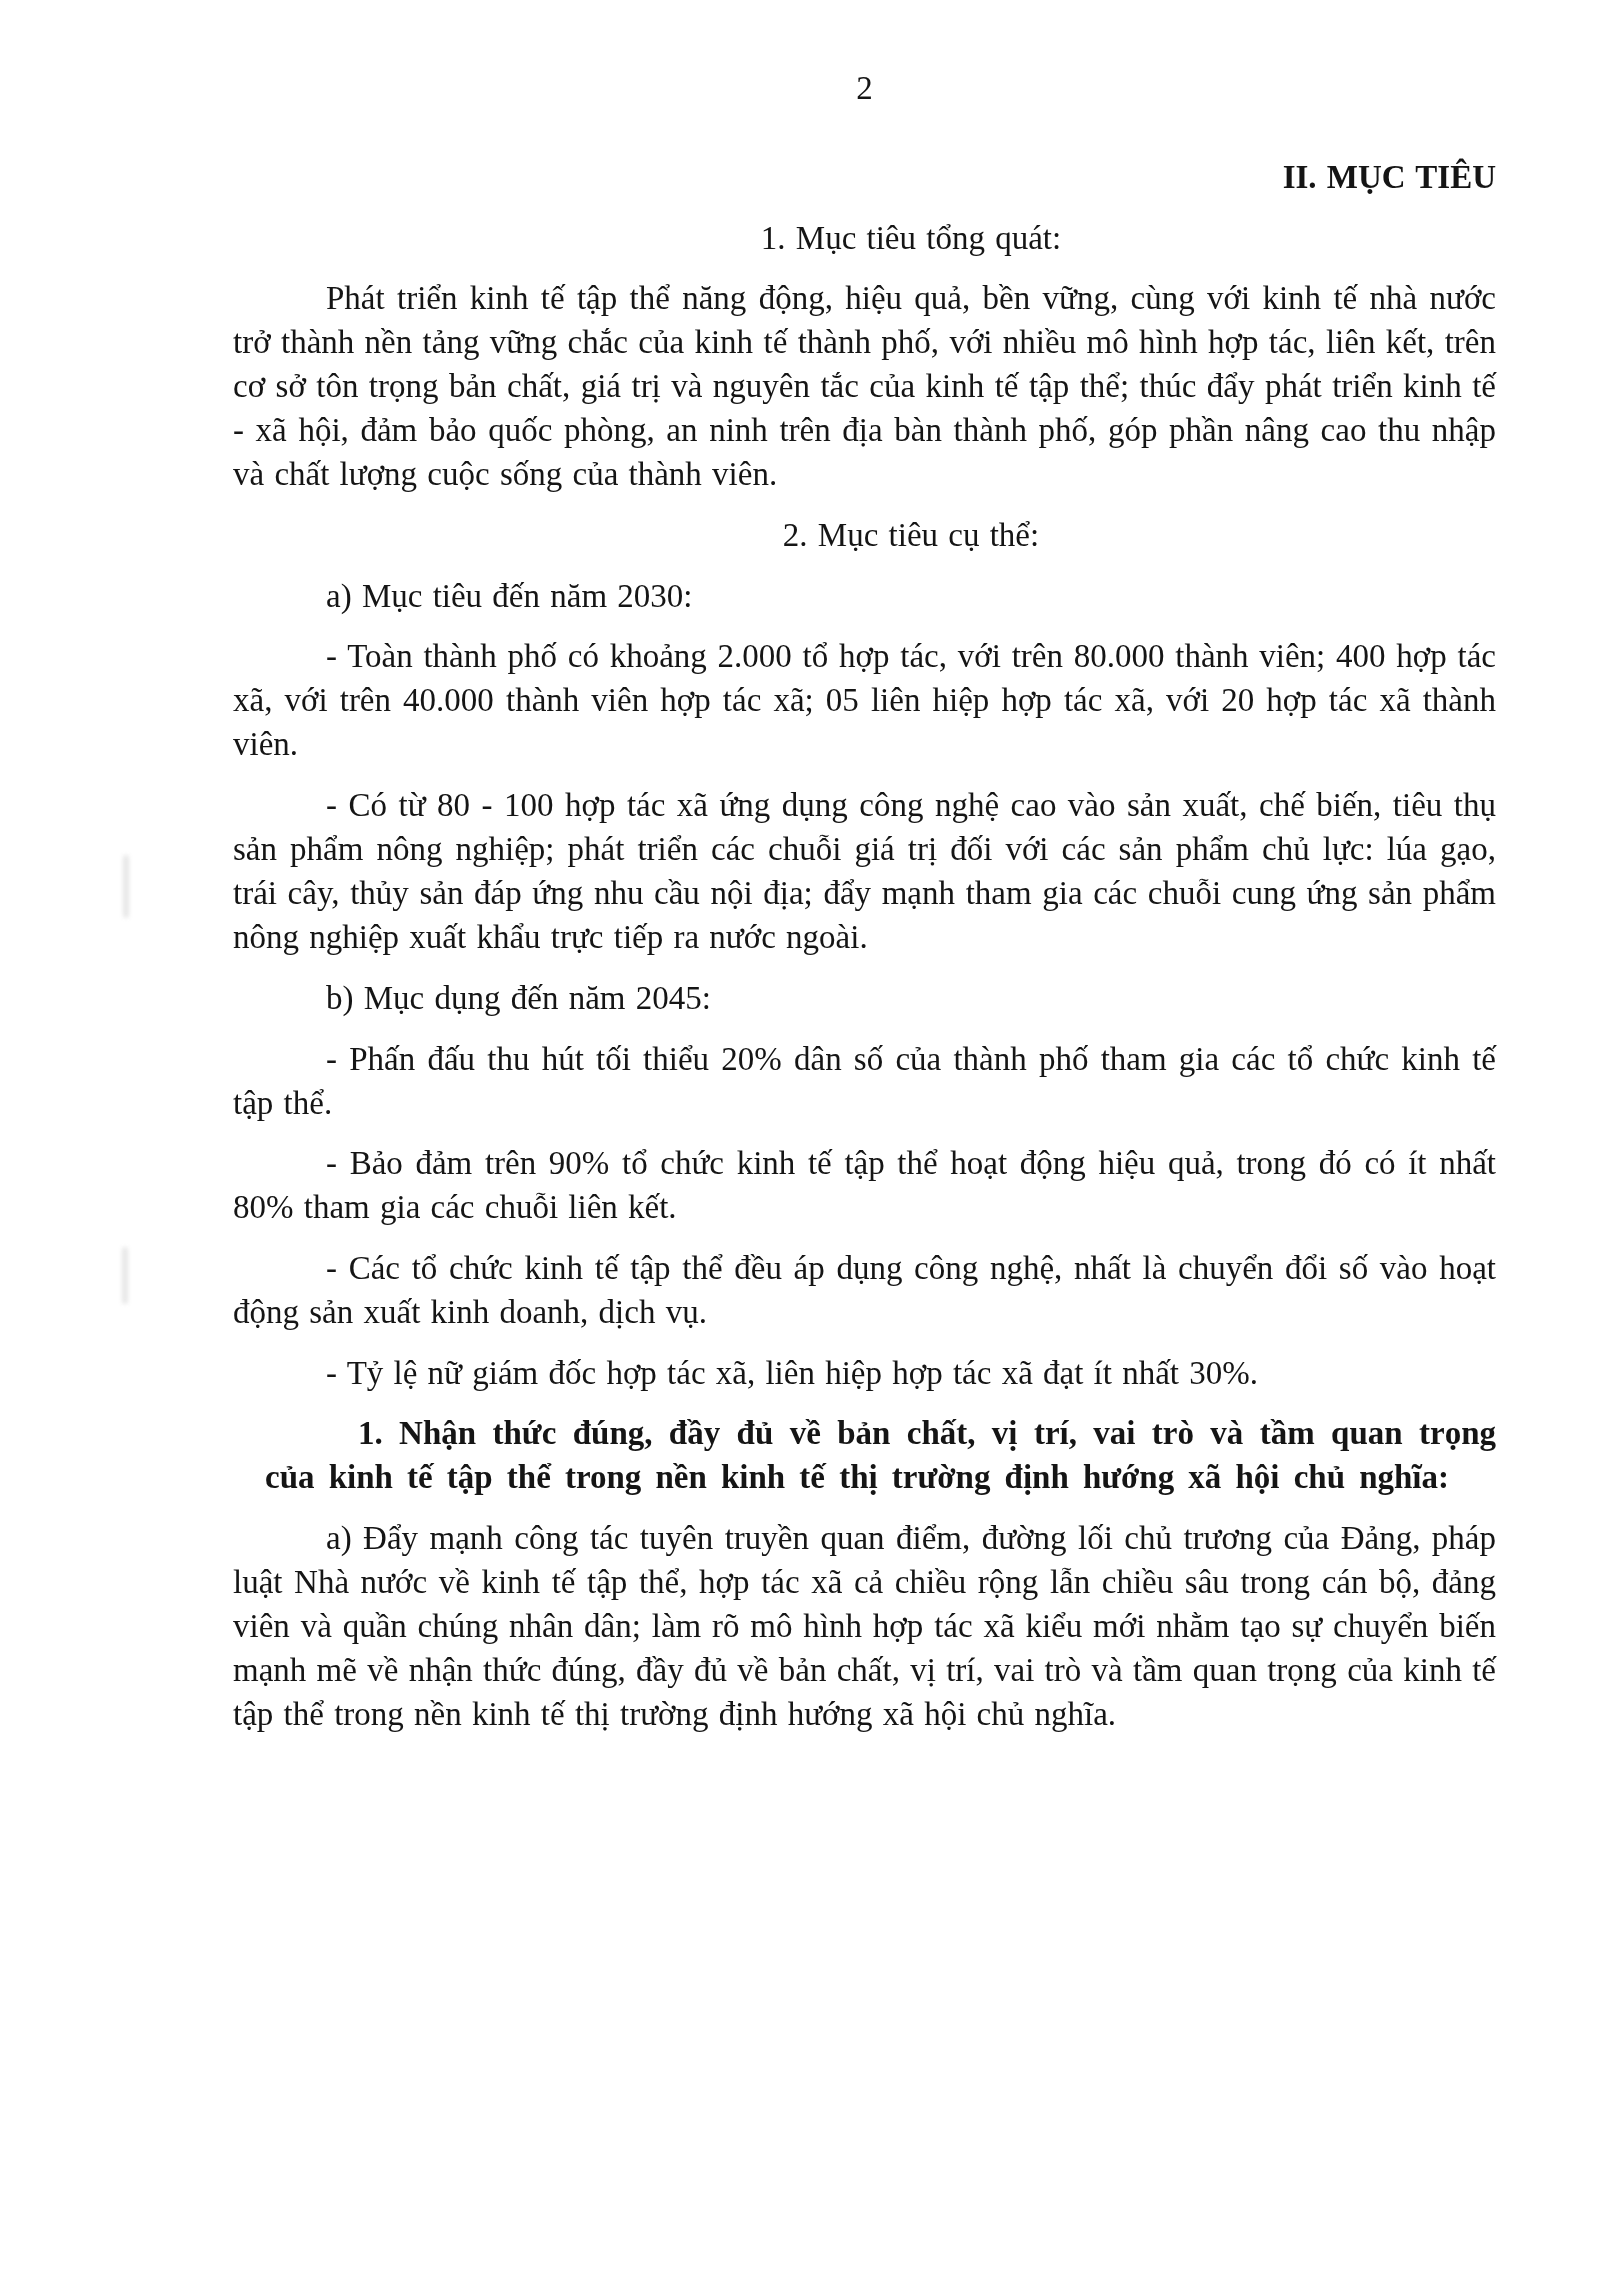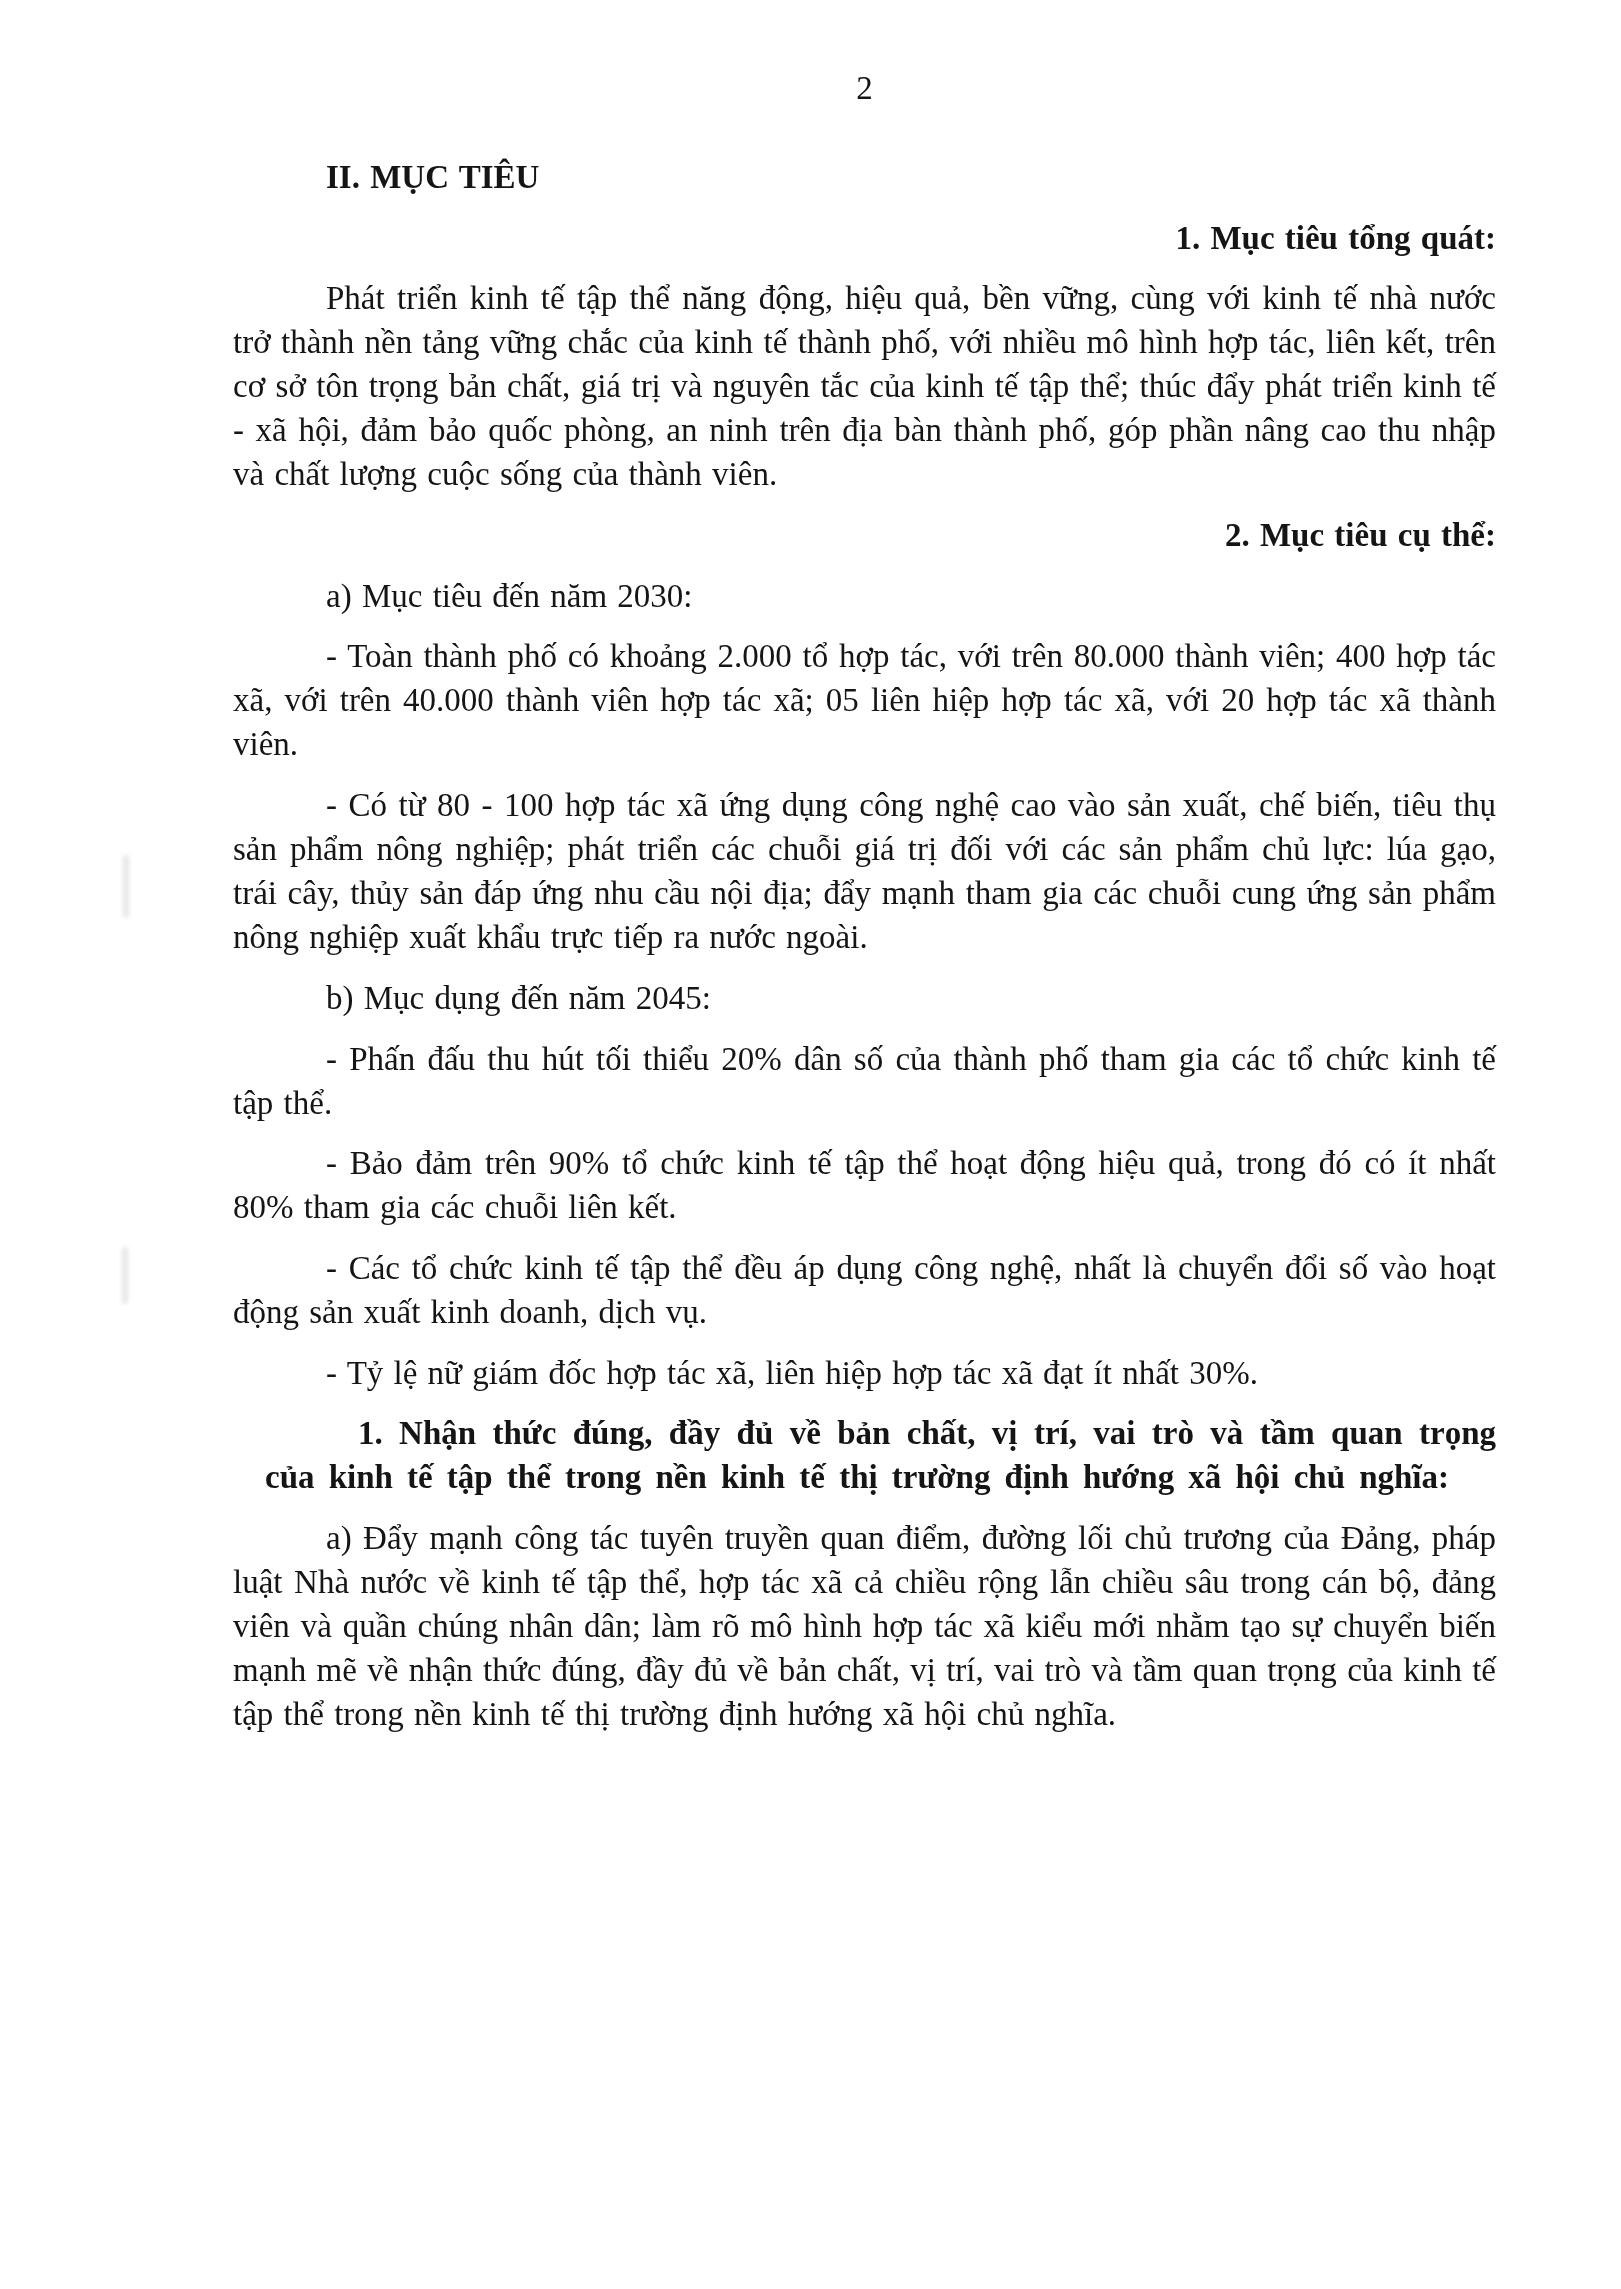--- a/index.html
+++ b/index.html
@@ -32,25 +32,25 @@
   .doc p {
     font-size: 33px;
     line-height: 44px;
     margin: 0 0 16.7px 0;
     text-align: justify;
     text-indent: 93px;
     word-spacing: 2px;
   }
   .doc p.h1 {
     font-weight: bold;
-    text-align: left;
+    text-align: right;
   }
   .doc p.h2 {
-    font-weight: bold;
-    text-align: right;
+    font-weight: normal;
+    text-align: center;
   }
   .doc p.h2j {
     font-weight: bold;
     text-align: justify;
     word-spacing: 5.9px;
     margin-left: 32px;
   }
   
   .artifact {
     position: absolute;

